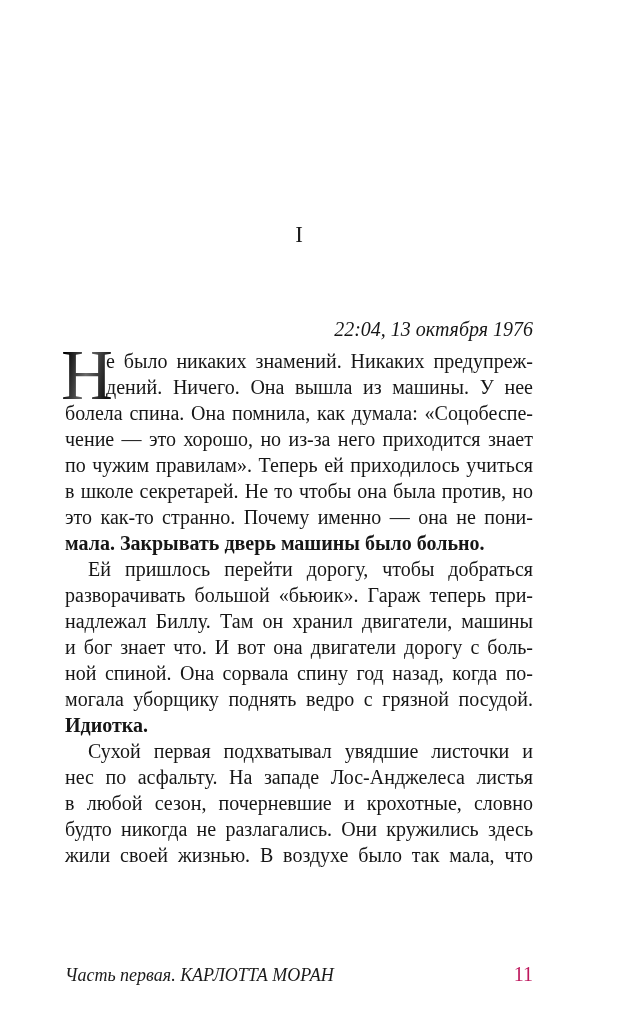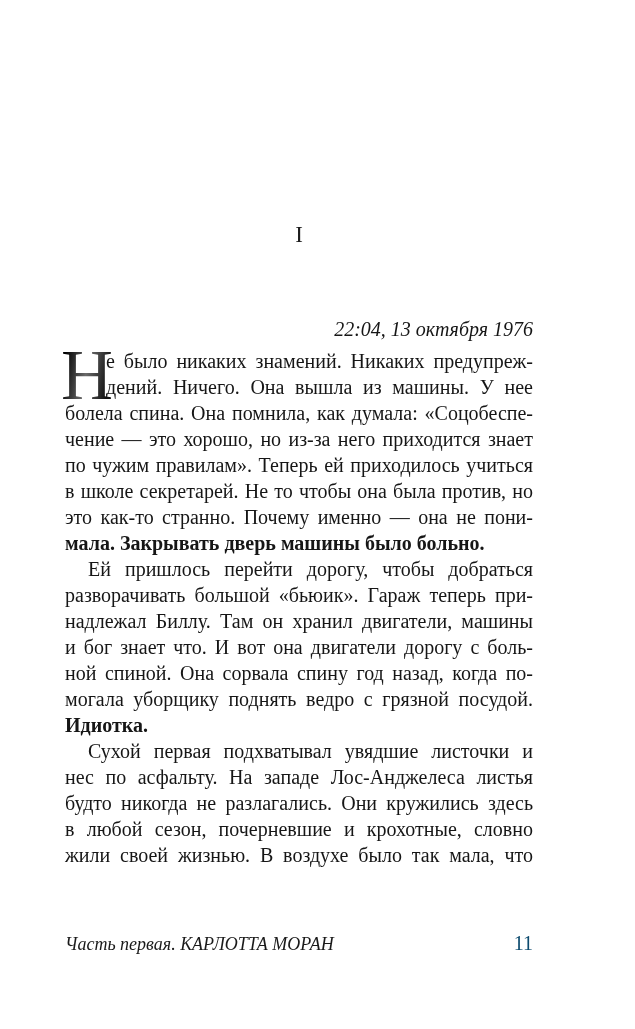--- a/index.html
+++ b/index.html
@@ -67,37 +67,37 @@
   }
   .line.no-just {
     text-align: left;
     text-align-last: left;
     font-weight: bold;
   }
   .line.dc { padding-left: 41px; }
   .line.indent { text-indent: 23px; }
   .footer {
     position: absolute;
-    top: 931px;
+    top: 962px;
     left: 65px;
     width: 468px;
     display: flex;
     justify-content: space-between;
     align-items: baseline;
   }
   .running-title {
     font-style: italic;
     font-size: 18px;
     line-height: 24px;
     color: #1a1a1a;
   }
   .page-number {
     font-size: 20px;
     line-height: 24px;
-    color: #0c4a6e;
+    color: #be185d;
   }
 </style>
 </head>
 <body>
 
 <div class="page">
 
   <div class="chapter-number">I</div>
 
   <div class="dateline">22:04, 13 октября 1976</div>
@@ -120,22 +120,22 @@
           <div class="line">разворачивать большой «бьюик». Гараж теперь при-</div>
           <div class="line">надлежал Биллу. Там он хранил двигатели, машины</div>
           <div class="line">и бог знает что. И вот она двигатели дорогу с боль-</div>
           <div class="line">ной спиной. Она сорвала спину год назад, когда по-</div>
           <div class="line">могала уборщику поднять ведро с грязной посудой.</div>
           <div class="line no-just">Идиотка.</div>
         </div>
         <div class="paragraph">
           <div class="line indent">Сухой первая подхватывал увядшие листочки и</div>
           <div class="line">нес по асфальту. На западе Лос-Анджелеса листья</div>
+          <div class="line">в любой сезон, почерневшие и крохотные, словно</div>
           <div class="line">будто никогда не разлагались. Они кружились здесь</div>
-          <div class="line">в любой сезон, почерневшие и крохотные, словно</div>
           <div class="line">жили своей жизнью. В воздухе было так мала, что</div>
         </div>
       </div>
   </div>
 
   <div class="footer">
     <span class="running-title">Часть первая. КАРЛОТТА МОРАН</span>
     <span class="page-number">11</span>
   </div>
 

